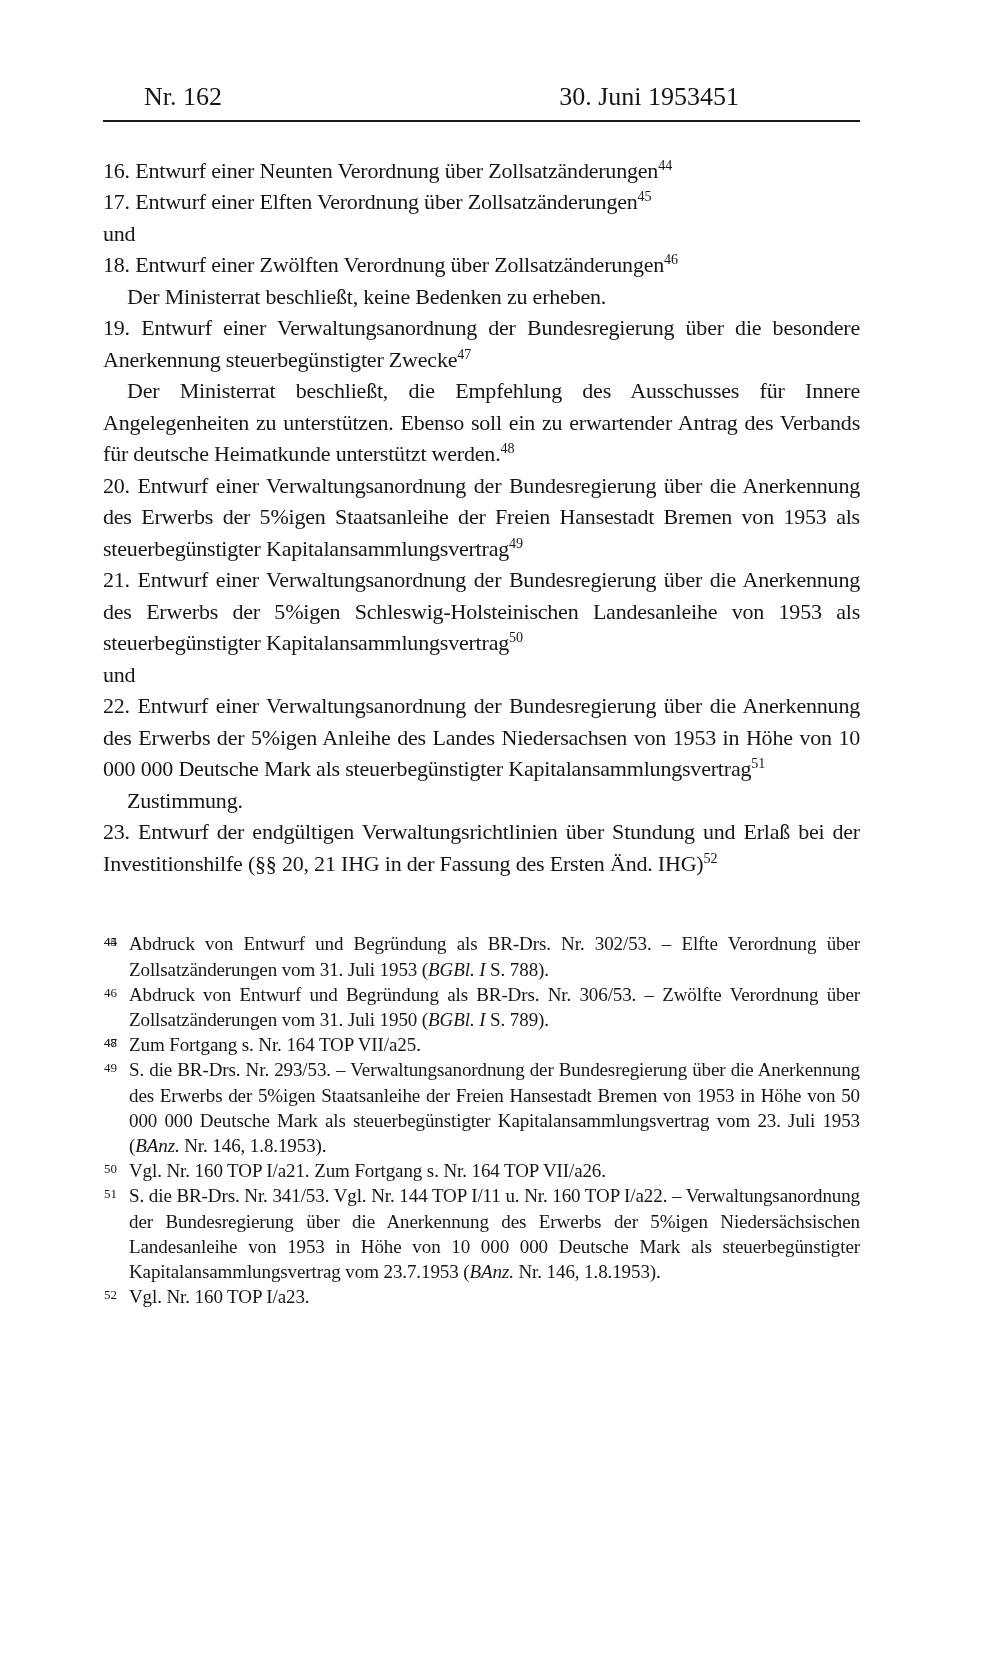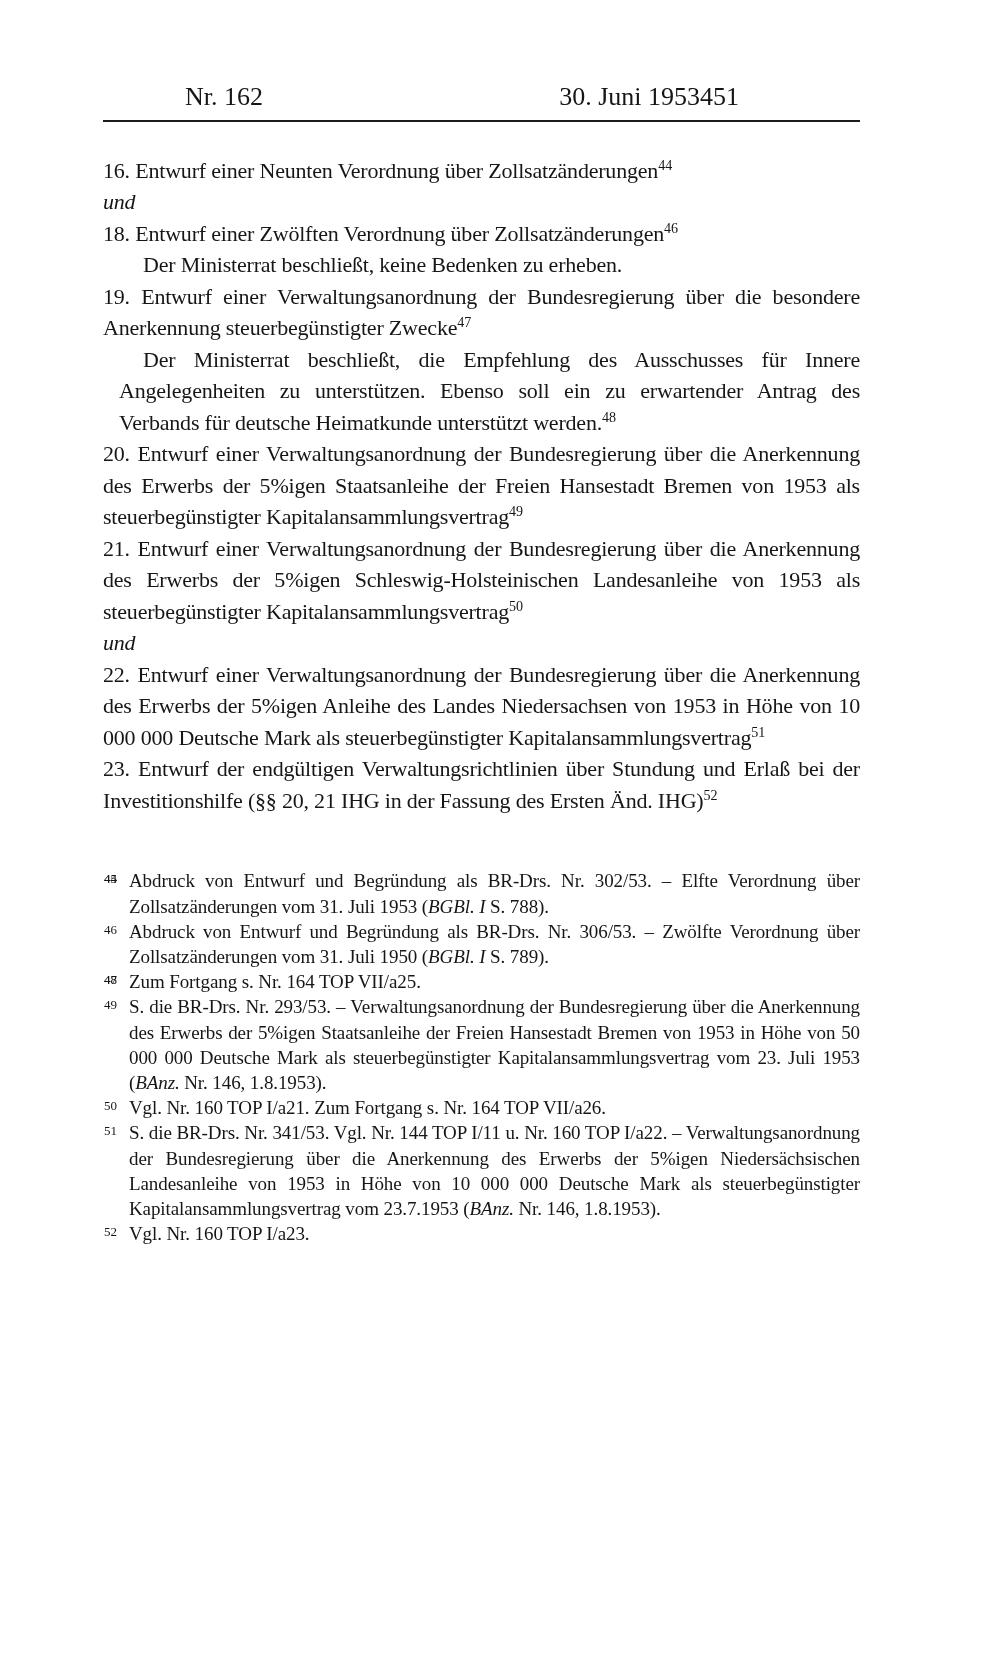--- a/index.html
+++ b/index.html
@@ -17,33 +17,33 @@
   }
   
   .header {
     display: flex;
     align-items: baseline;
     font-size: 26px;
     line-height: 1.15;
     padding-bottom: 8px;
     border-bottom: 2px solid #1b1b1b;
   }
-  .header .h-left  { width: 160px; text-align: right; }
+  .header .h-left  { width: 160px; text-align: center; }
   .header .h-center{ flex: 1; text-align: right; }
   .header .h-right { width: 160px; text-align: left; }
   
   .body-text {
     margin-top: 33px;
     font-size: 22px;
     line-height: 31.5px;
     letter-spacing: -0.2px;
   }
   .body-text p.item     { text-align: justify; }
-  .body-text p.decision { text-align: justify; text-indent: 24px; margin-left: 16px; }
-  .body-text p.plain    { text-align: left; font-style: italic; }
+  .body-text p.decision { text-align: justify; text-indent: 24px; }
+  .body-text p.plain    { text-align: left; }
   sup.ref {
     font-size: 64%;
     line-height: 0;
     letter-spacing: 0;
   }
   
   .footnotes {
     margin-top: 52px;
     font-size: 19px;
     line-height: 25.2px;
@@ -70,29 +70,31 @@
 
   <div class="header">
     <span class="h-left">Nr. 162</span>
     <span class="h-center">30. Juni 1953</span>
     <span class="h-right">451</span>
   </div>
 
   <div class="body-text">
 
   <p class="para item"><span>16. Entwurf einer Neunten Verordnung über Zollsatzänderungen</span><sup class="ref">44</sup></p>
+      <p class="para item"><span>17. Entwurf einer Elften Verordnung über Zollsatzänderungen</span><sup class="ref">45</sup></p>
       <p class="para plain"><span>und</span></p>
       <p class="para item"><span>18. Entwurf einer Zwölften Verordnung über Zollsatzänderungen</span><sup class="ref">46</sup></p>
       <p class="para decision"><span>Der Ministerrat beschließt, keine Bedenken zu erheben.</span></p>
       <p class="para item"><span>19. Entwurf einer Verwaltungsanordnung der Bundesregierung über die besondere Anerkennung steuerbegünstigter Zwecke</span><sup class="ref">47</sup></p>
       <p class="para decision"><span>Der Ministerrat beschließt, die Empfehlung des Ausschusses für Innere Angelegenheiten zu unterstützen. Ebenso soll ein zu erwartender Antrag des Verbands für deutsche Heimatkunde unterstützt werden.</span><sup class="ref">48</sup></p>
       <p class="para item"><span>20. Entwurf einer Verwaltungsanordnung der Bundesregierung über die Anerkennung des Erwerbs der 5%igen Staatsanleihe der Freien Hansestadt Bremen von 1953 als steuerbegünstigter Kapitalansammlungsvertrag</span><sup class="ref">49</sup></p>
       <p class="para item"><span>21. Entwurf einer Verwaltungsanordnung der Bundesregierung über die Anerkennung des Erwerbs der 5%igen Schleswig-Holsteinischen Landesanleihe von 1953 als steuerbegünstigter Kapitalansammlungsvertrag</span><sup class="ref">50</sup></p>
       <p class="para plain"><span>und</span></p>
       <p class="para item"><span>22. Entwurf einer Verwaltungsanordnung der Bundesregierung über die Anerkennung des Erwerbs der 5%igen Anleihe des Landes Niedersachsen von 1953 in Höhe von 10 000 000 Deutsche Mark als steuerbegünstigter Kapitalansammlungsvertrag</span><sup class="ref">51</sup></p>
+      <p class="para decision"><span>Zustimmung.</span></p>
       <p class="para item"><span>23. Entwurf der endgültigen Verwaltungsrichtlinien über Stundung und Erlaß bei der Investitionshilfe (§§ 20, 21 IHG in der Fassung des Ersten Änd. IHG)</span><sup class="ref">52</sup></p>
     </div>
 
   <div class="footnotes">
 
   <div class="fn">
         <span class="fn-num">44</span>
       </div>
       <div class="fn">
         <span class="fn-num">45</span>

